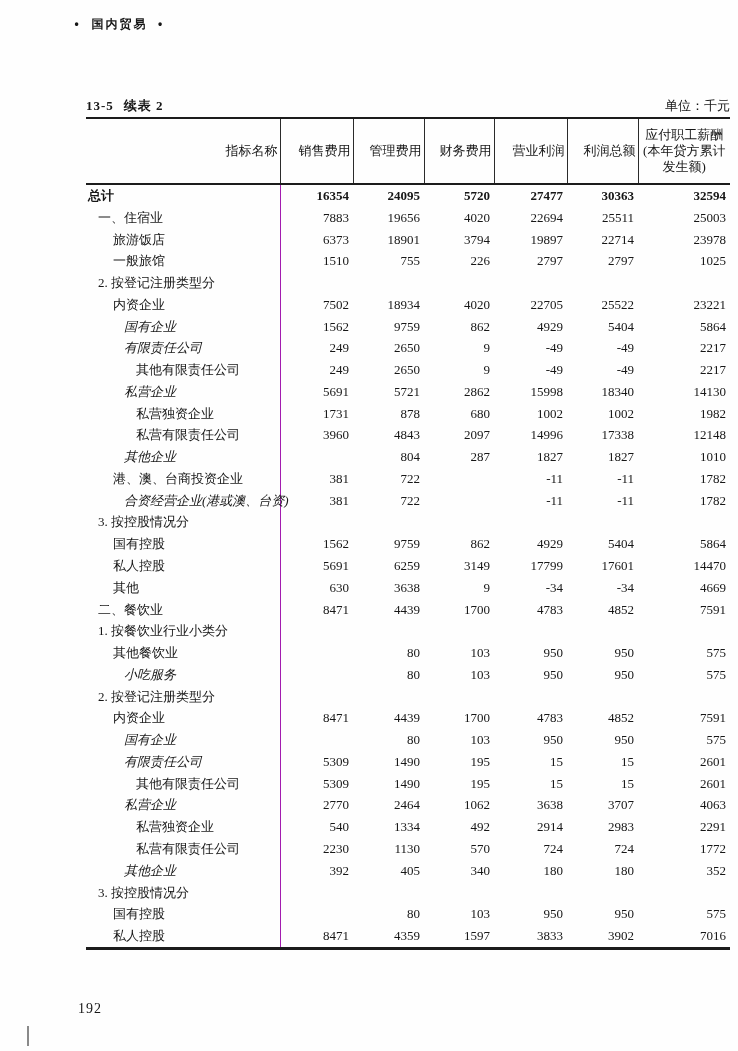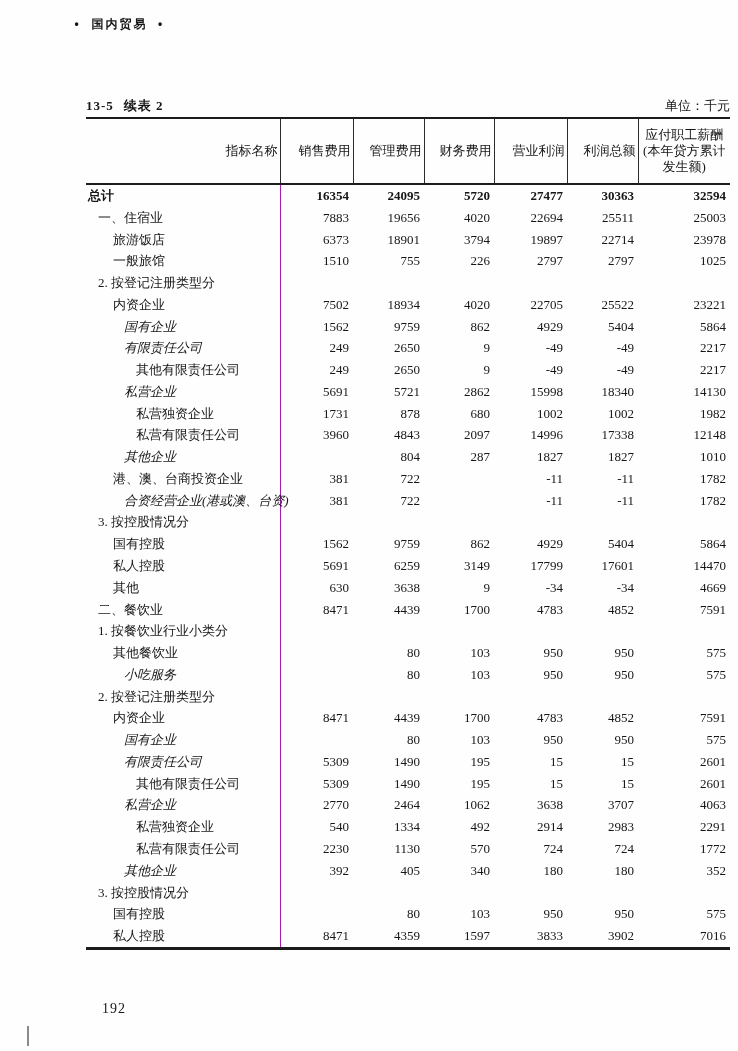--- a/index.html
+++ b/index.html
@@ -54,21 +54,21 @@
   }
   tbody td.label { border-right:1px solid #a21caf; text-align:left; }
   tbody td.num  { text-align:right; padding-right:4px; }
   .ind0 { padding-left:2px; }
   .ind1 { padding-left:12px; }
   .ind2 { padding-left:27px; }
   .ind3 { padding-left:38px;font-style:italic; }
   .ind4 { padding-left:50px; }
   .bold { font-weight:bold; }
   .page-number {
-    position:absolute; left:102px; top:1001px;
+    position:absolute; left:78px; top:1001px;
     font-size:14px; letter-spacing:1px;text-align:center;
   }
   .margin-mark {
     position:absolute; left:27px; top:1026px;
     width:2px; height:20px; background:#8a8a8a;
   }
 </style>
 </head>
 <body>
 

